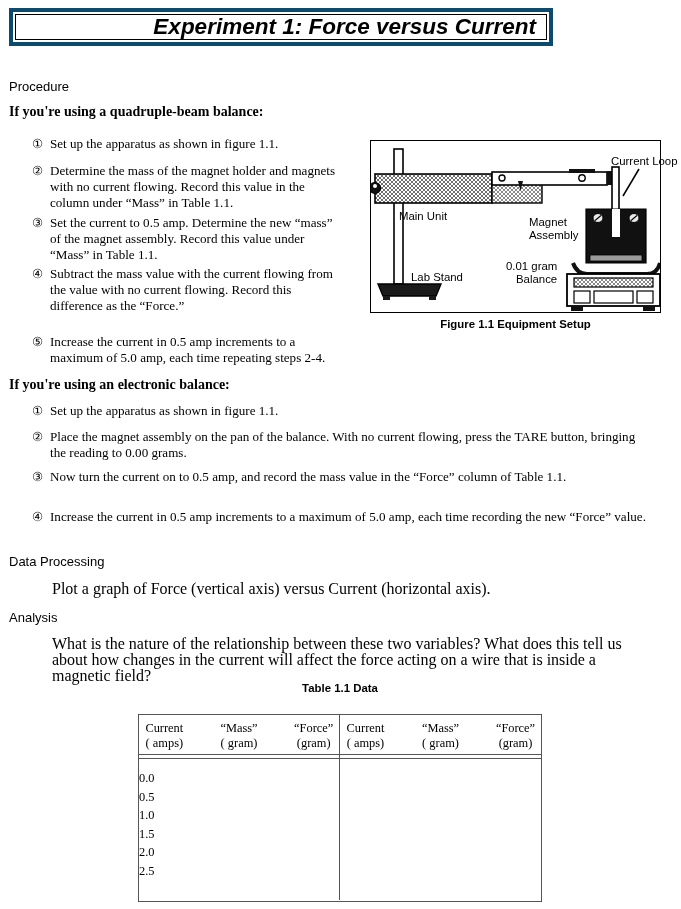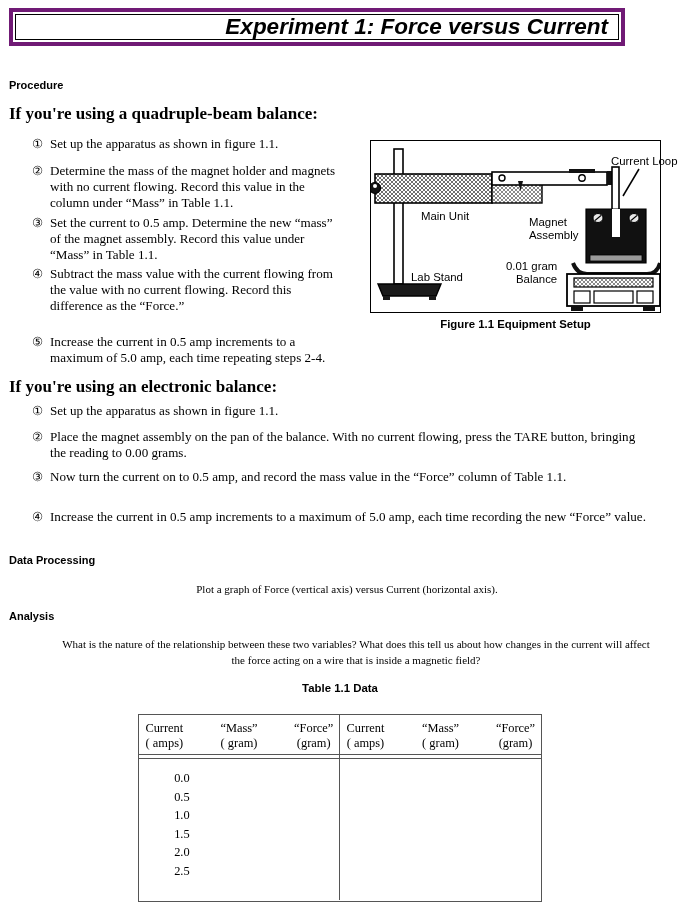--- a/index.html
+++ b/index.html
@@ -14,23 +14,23 @@
     overflow: hidden;
     font-family: "Liberation Serif", serif;
     color: #000000;
   }
 
   
   .title-box {
     position: absolute;
     left: 9px;
     top: 8px;
-    width: 616px;
+    width: 544px;
     height: 38px;
-    border: 4px solid #701a75;
+    border: 4px solid #0c4a6e;
     box-sizing: border-box;
     background: #fff;
   }
   .title-box-inner {
     position: absolute;
     left: 2px;
     top: 2px;
     right: 2px;
     bottom: 2px;
     border: 1px solid #000;
@@ -47,40 +47,39 @@
     font-size: 22.5px;
     letter-spacing: 0px;
     padding-right: 10px;
     white-space: nowrap;
     line-height: 1;
   }
 
   
   .h-sans {
     font-family: "Liberation Sans", sans-serif;
-    font-weight: bold;
-    font-size: 11px;
+    font-weight: normal;
+    font-size: 13px;
     position: absolute;
     white-space: nowrap;
   }
   .h-serif {
     font-family: "Liberation Serif", serif;
     font-weight: bold;
-    font-size: 17px;
+    font-size: 14px;
     position: absolute;
     white-space: nowrap;
   }
 
   
   .para {
     position: absolute;
-    font-size: 11px;
+    font-size: 16px;
     line-height: 16.1px;
-    text-align: center;
-    margin-left: 10px;
+    text-align: left;
   }
   .step {
     position: absolute;
     font-size: 13.1px;
     line-height: 16.1px;
   }
   .step .num {
     position: absolute;
     left: 0;
     top: 0;
@@ -178,21 +177,21 @@
     padding-top: 6px;
     box-sizing: border-box;
   }
   .tbl-body .col {
     padding-top: 10px;
     line-height: 18.6px;
   }
   .tbl-body .col .cell {
     display: block;
   }
-  .tbl-body .col.values { text-align: right; }
+  .tbl-body .col.values { text-align: left; }
 </style>
 </head>
 <body>
 
 <div class="title-box">
   <div class="title-box-inner">
     <div class="title-text">Experiment 1:  Force versus Current</div>
   </div>
 </div>
 
@@ -306,21 +305,21 @@
     <rect x="196" y="133" width="93" height="32" fill="#ffffff" stroke="#000" stroke-width="1.8"></rect>
     <rect x="203" y="137" width="79" height="9" fill="url(#hatch)" stroke="#000" stroke-width="1.2"></rect>
     <rect x="203" y="150" width="16" height="12" fill="#ffffff" stroke="#000" stroke-width="1.2"></rect>
     <rect x="223" y="150" width="39" height="12" fill="#ffffff" stroke="#000" stroke-width="1.2"></rect>
     <rect x="266" y="150" width="16" height="12" fill="#ffffff" stroke="#000" stroke-width="1.2"></rect>
     <rect x="200" y="165" width="12" height="5" fill="#111"></rect>
     <rect x="272" y="165" width="12" height="5" fill="#111"></rect>
   </svg>
 
   <div class="fig-label" style="left:200px; top:14px;margin-left:40px;">Current Loop</div>
-  <div class="fig-label" style="left:50px; top:69px;">Main Unit</div>
+  <div class="fig-label" style="left:28px; top:69px;">Main Unit</div>
   <div class="fig-label" style="left:158px; top:75px;">Magnet</div>
   <div class="fig-label" style="left:158px; top:88px;">Assembly</div>
   <div class="fig-label" style="left:135px; top:119px;">0.01 gram</div>
   <div class="fig-label" style="left:145px; top:132px;">Balance</div>
   <div class="fig-label" style="left:40px; top:130px;">Lab Stand</div>
 </div>
 
 <div class="figure-caption">Figure 1.1   Equipment Setup</div>
 
 <div class="table-title">Table 1.1  Data</div>

